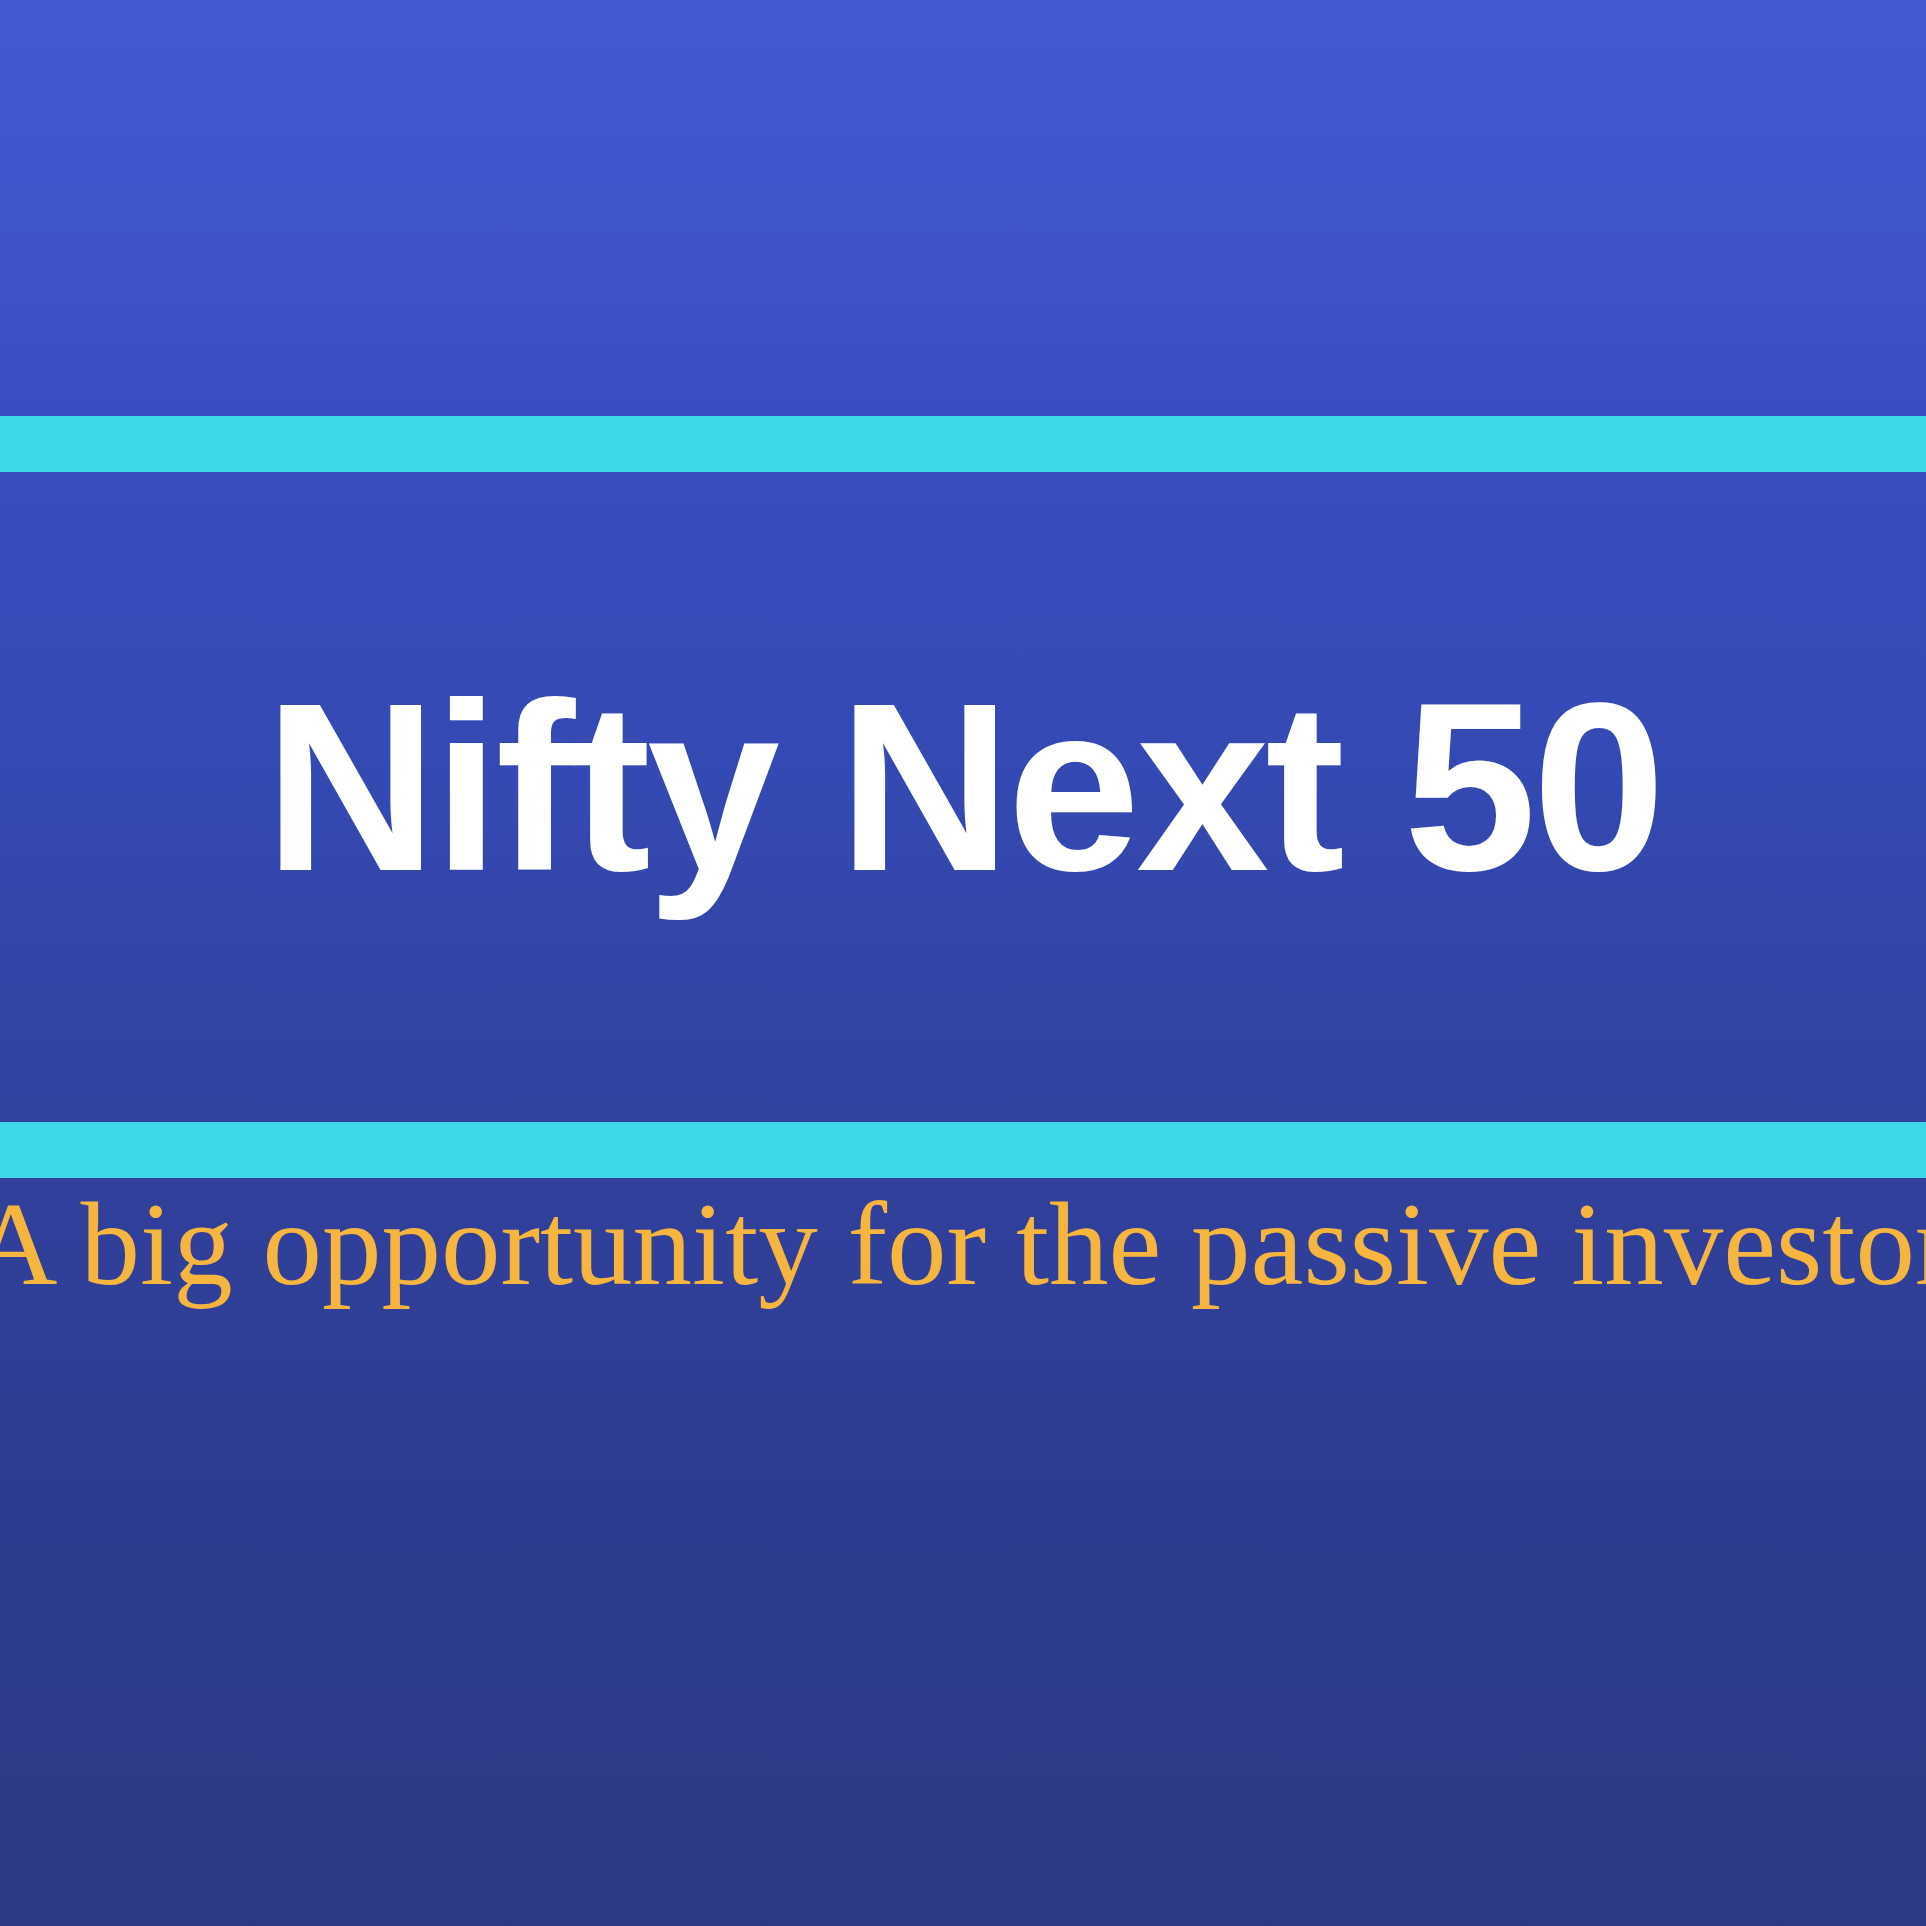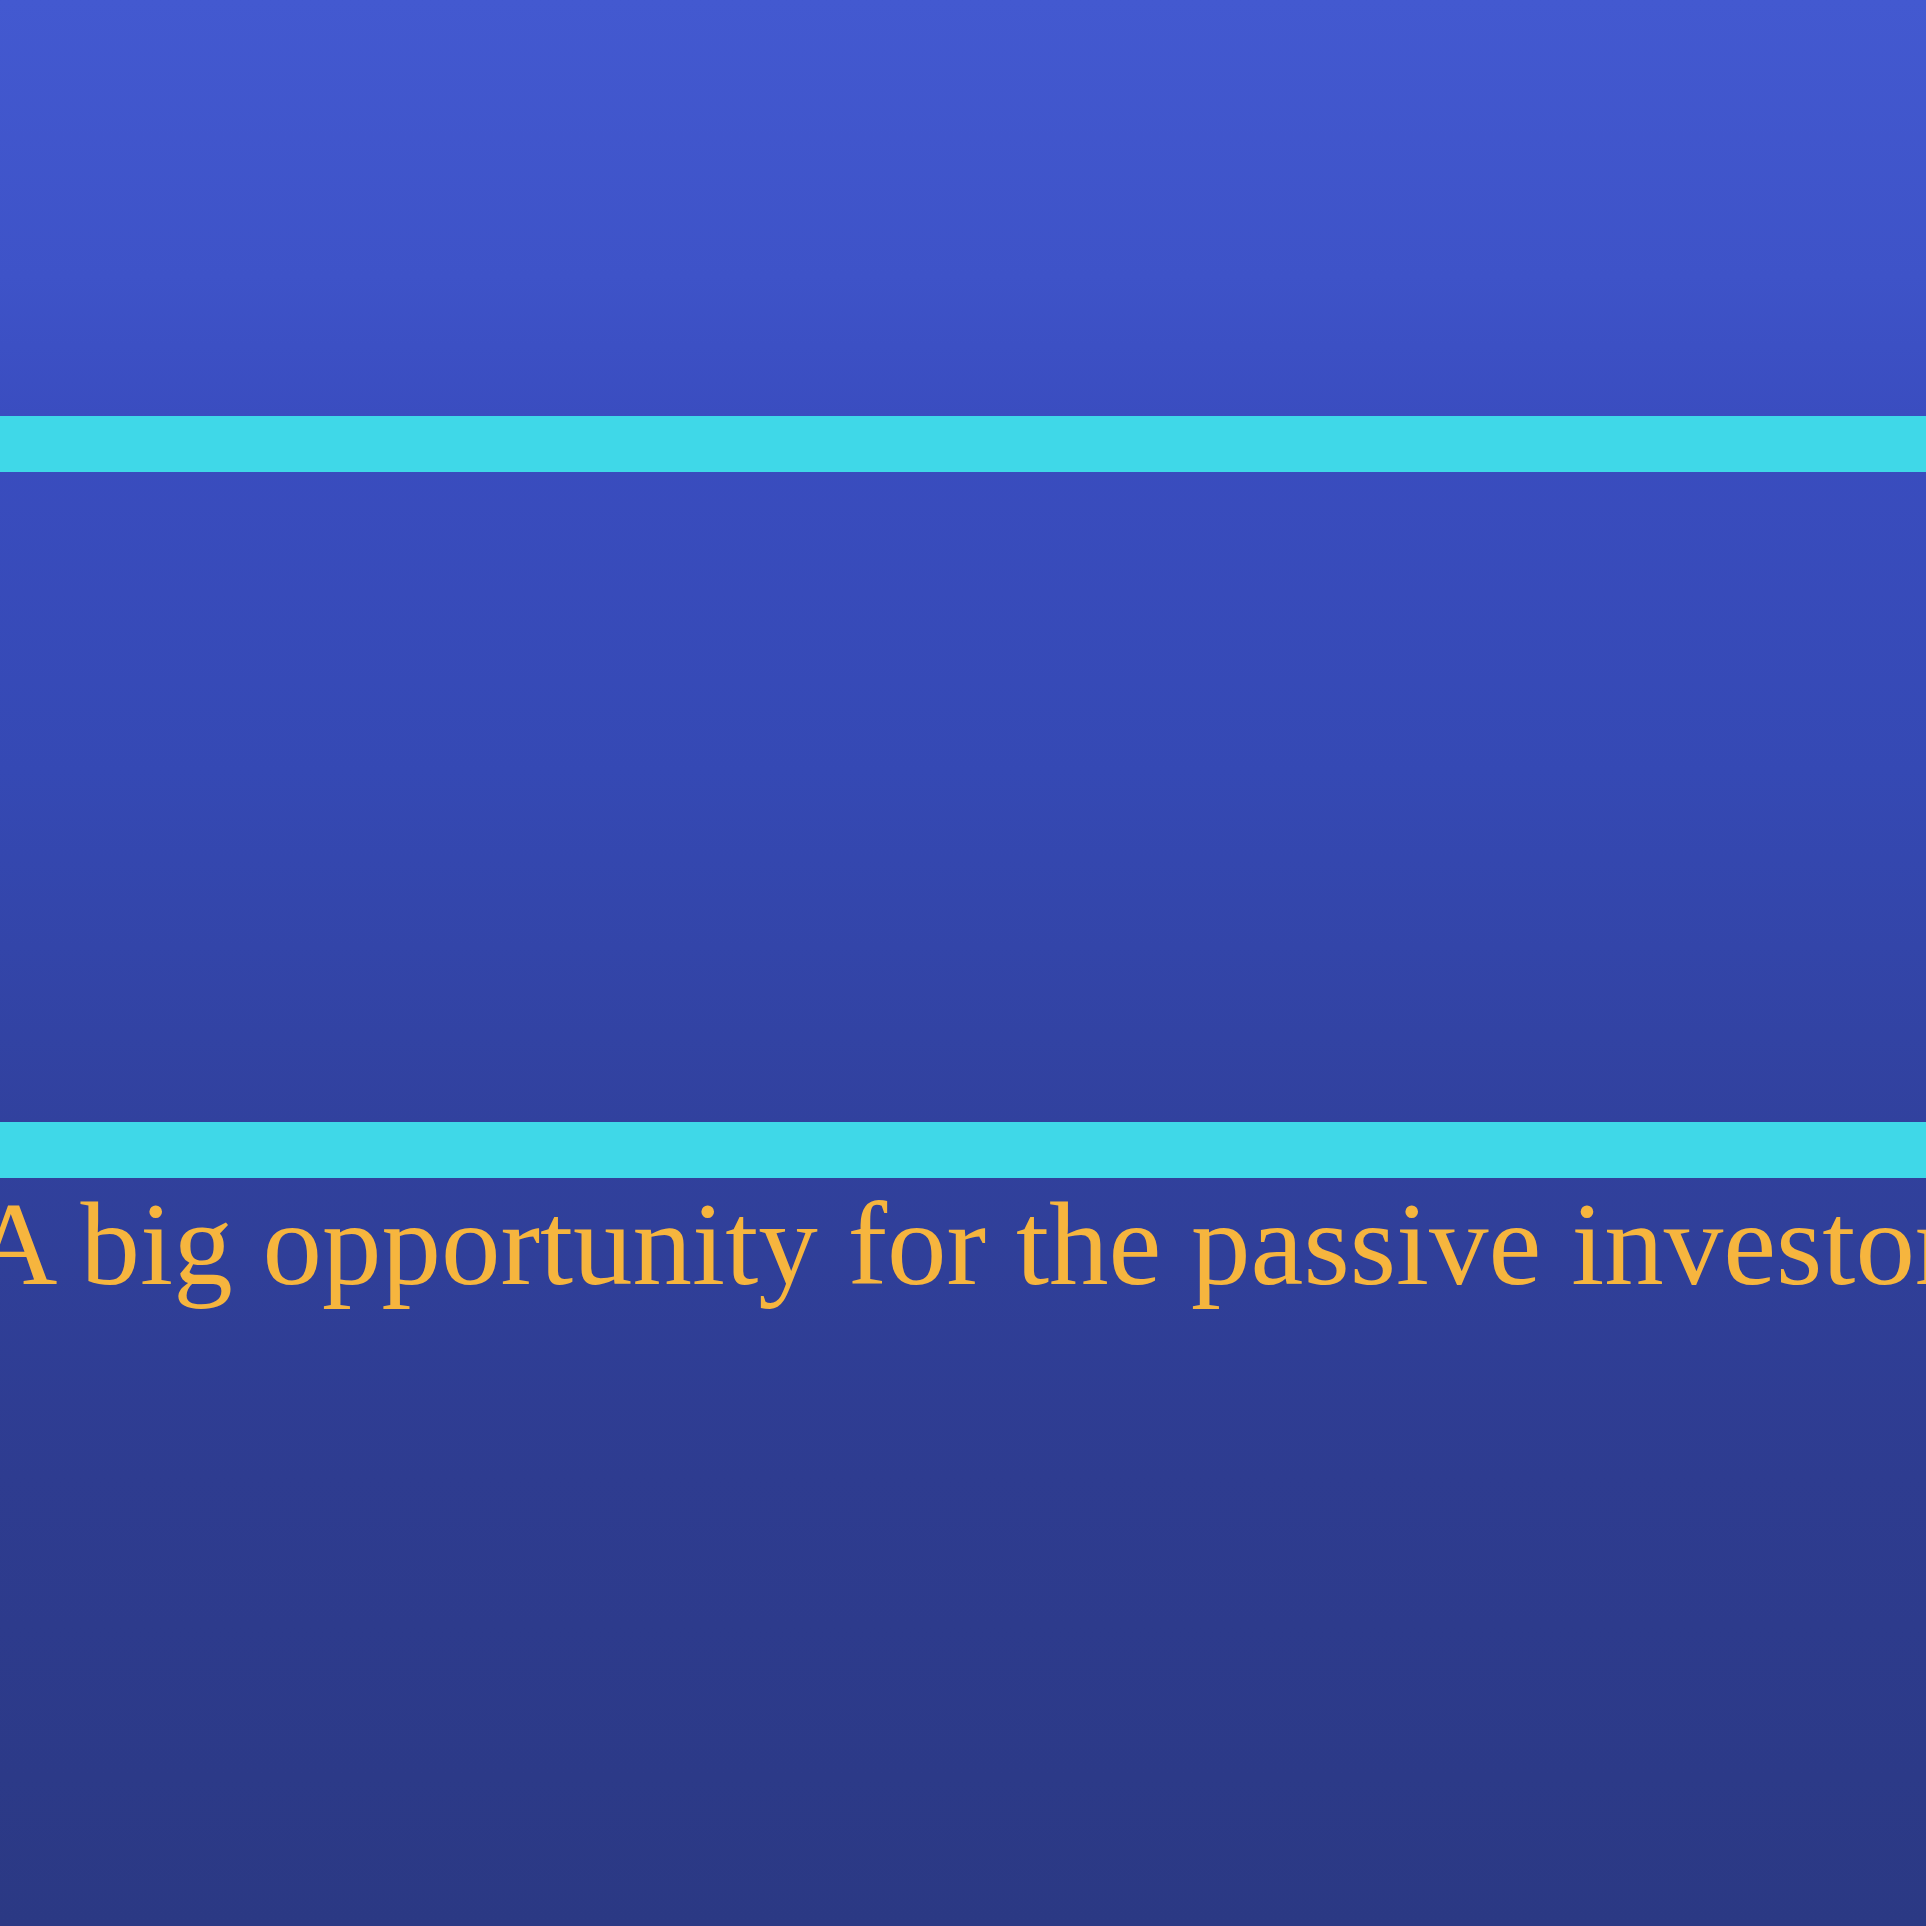--- a/index.html
+++ b/index.html
@@ -93,20 +93,23 @@
     height: 555px;
   }
 </style>
 </head>
 <body>
 
 <div id="slide">
 
   <div id="rule-top" class="rule"></div>
 
+  <div id="title-band">
+    <h1 id="title">Nifty Next 50</h1>
+  </div>
 
   <div id="rule-bottom" class="rule"></div>
 
   <div id="subtitle-band">
     <p id="subtitle">A big opportunity for the passive investor</p>
   </div>
 
   <div id="lower-region"></div>
 
 </div>

